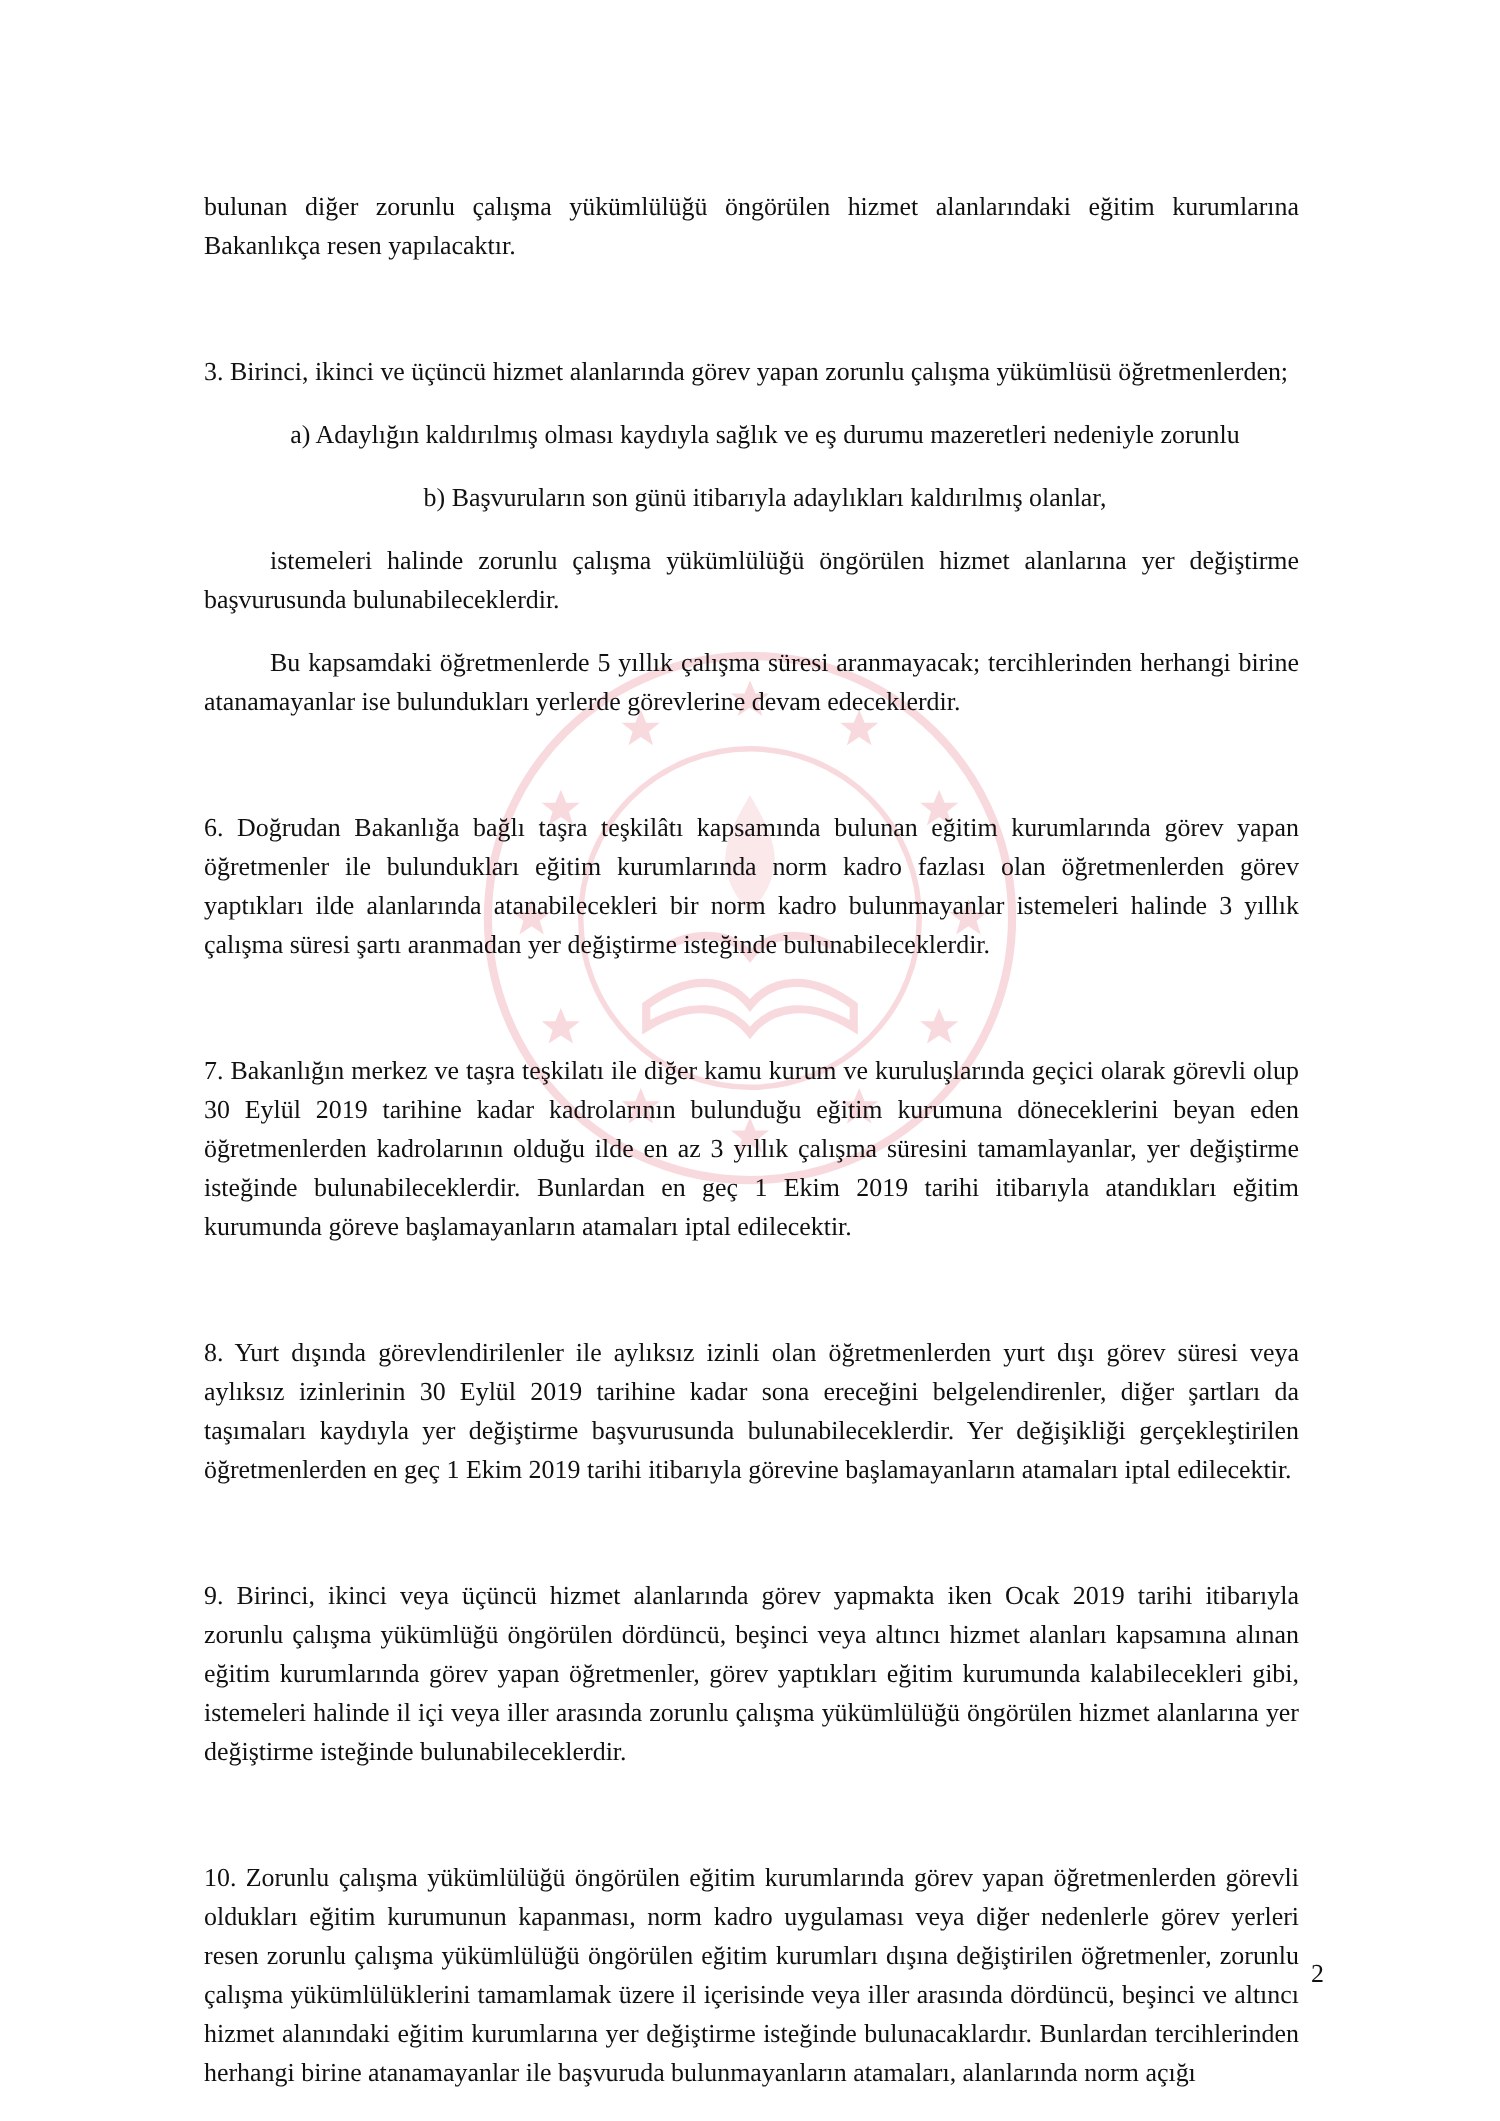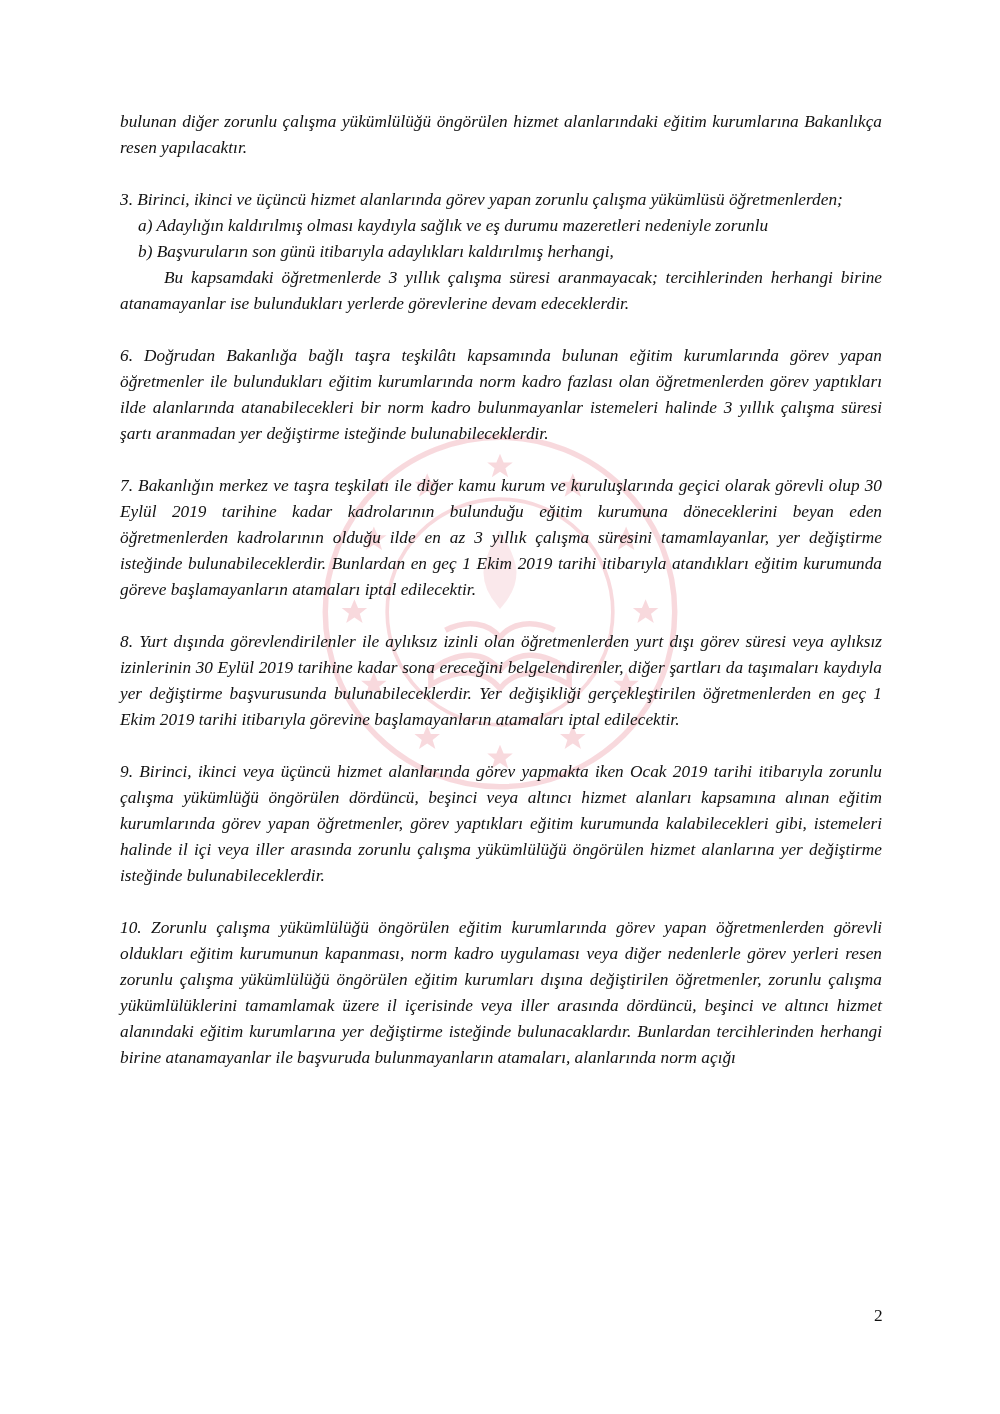--- a/index.html
+++ b/index.html
@@ -11,26 +11,26 @@
   .watermark {
     position: absolute; left: 318px; top: 430px; width: 364px; height: 364px;
     opacity: 0.22; pointer-events: none;
   }
   .content {
     position: absolute; left: 120px; top: 109px; width: 762px;
     font-family: "Liberation Serif", "DejaVu Serif", serif;
     font-size: 17.3px; line-height: 26px; color: #111111;
     text-align: justify;
   }
-  .content p { margin: 0; font-style: italic; }
+  .content p { margin: 16px; }
   .gap { height: 26px; }
   .item-a, .item-b { padding-left: 18px; text-indent: 0; }
   .item-a .cont { display: block; padding-left: 14px; }
   .indent { text-indent: 44px; }
-  .tight { text-align: left; }
+  .tight { text-align: center; }
   .page-number {
     position: absolute; left: 874px; top: 1306px;
     font-family: "Liberation Serif", "DejaVu Serif", serif;
     font-size: 17.3px; color: #111111;
   }
 </style>
 </head>
 <body>
 
 <div class="page">
@@ -87,22 +87,23 @@
   </svg>
 
   <div class="content">
     <p>bulunan diğer zorunlu çalışma yükümlülüğü öngörülen hizmet alanlarındaki eğitim kurumlarına Bakanlıkça resen yapılacaktır.</p>
     <div class="gap"></div>
 
     <p>3. Birinci, ikinci ve üçüncü hizmet alanlarında görev yapan zorunlu çalışma yükümlüsü öğretmenlerden;</p>
     <p class="item-a tight">
       <span>a) Adaylığın kaldırılmış olması kaydıyla sağlık ve eş durumu mazeretleri nedeniyle zorunlu</span>
     </p>
-    <p class="item-b tight">b) Başvuruların son günü itibarıyla adaylıkları kaldırılmış herhangi,</p>
-    <p class="indent">Bu kapsamdaki öğretmenlerde 3 yıllık çalışma süresi aranmayacak; tercihlerinden herhangi birine atanamayanlar ise bulundukları yerlerde görevlerine devam edeceklerdir.</p>
+    <p class="item-b tight">b) Başvuruların son günü itibarıyla adaylıkları kaldırılmış olanlar,</p>
+    <p class="indent">istemeleri halinde zorunlu çalışma yükümlülüğü öngörülen hizmet alanlarına yer değiştirme başvurusunda bulunabileceklerdir.</p>
+    <p class="indent">Bu kapsamdaki öğretmenlerde 5 yıllık çalışma süresi aranmayacak; tercihlerinden herhangi birine atanamayanlar ise bulundukları yerlerde görevlerine devam edeceklerdir.</p>
     <div class="gap"></div>
 
     <p>6. Doğrudan Bakanlığa bağlı taşra teşkilâtı kapsamında bulunan eğitim kurumlarında görev yapan öğretmenler ile bulundukları eğitim kurumlarında norm kadro fazlası olan öğretmenlerden görev yaptıkları ilde alanlarında atanabilecekleri bir norm kadro bulunmayanlar istemeleri halinde 3 yıllık çalışma süresi şartı aranmadan yer değiştirme isteğinde bulunabileceklerdir.</p>
     <div class="gap"></div>
 
     <p>7. Bakanlığın merkez ve taşra teşkilatı ile diğer kamu kurum ve kuruluşlarında geçici olarak görevli olup 30 Eylül 2019 tarihine kadar kadrolarının bulunduğu eğitim kurumuna döneceklerini beyan eden öğretmenlerden kadrolarının olduğu ilde en az 3 yıllık çalışma süresini tamamlayanlar, yer değiştirme isteğinde bulunabileceklerdir. Bunlardan en geç 1 Ekim 2019 tarihi itibarıyla atandıkları eğitim kurumunda göreve başlamayanların atamaları iptal edilecektir.</p>
     <div class="gap"></div>
 
     <p>8. Yurt dışında görevlendirilenler ile aylıksız izinli olan öğretmenlerden yurt dışı görev süresi veya aylıksız izinlerinin 30 Eylül 2019 tarihine kadar sona ereceğini belgelendirenler, diğer şartları da taşımaları kaydıyla yer değiştirme başvurusunda bulunabileceklerdir. Yer değişikliği gerçekleştirilen öğretmenlerden en geç 1 Ekim 2019 tarihi itibarıyla görevine başlamayanların atamaları iptal edilecektir.</p>
     <div class="gap"></div>

